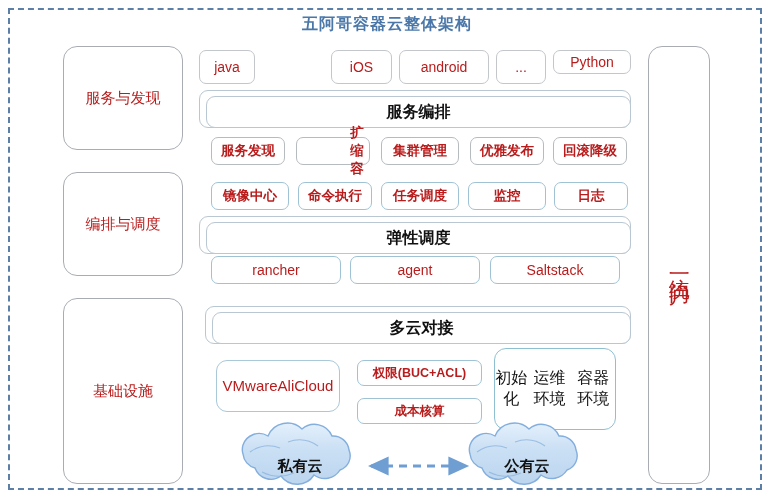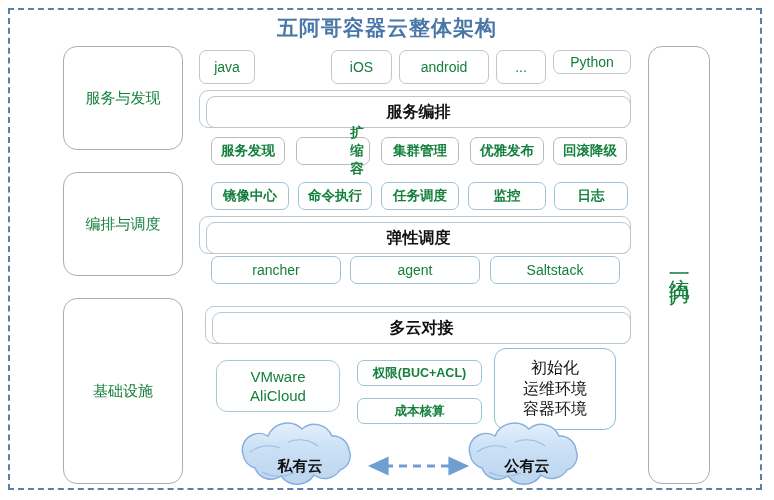--- a/index.html
+++ b/index.html
@@ -31,39 +31,39 @@
     height: 482px;
     border: 2px dashed #5b7fa6;
     box-sizing: border-box;
   }
 
   .title {
     position: absolute;
     left: 0; top: 14px;
     width: 774px;
     text-align: center;
-    font-size: 21px;
+    font-size: 16px;
     font-weight: bold;
     color: #4a77a8;
     letter-spacing: 1px;
     font-family: "DejaVu Sans", "Liberation Sans", sans-serif;
   }
 
   
   .box {
     position: absolute;
     box-sizing: border-box;
     border: 1.2px solid #b9bcc0;
     border-radius: 8px;
     background: #ffffff;
     display: flex;
     align-items: center;
     justify-content: center;
     text-align: center;
-    color: #15803d;
+    color: #b91c1c;
   }
 
   
   .layer-box {
     border: 1.4px solid #a9adb3;
     border-radius: 14px;
     font-size: 15px;
     font-weight: normal;
     font-family: "DejaVu Sans", "Liberation Sans", sans-serif;
   }
@@ -122,21 +122,21 @@
     display: flex;
     align-items: center;
     justify-content: center;
     font-size: 16px;
     font-weight: bold;
     color: #111;
     font-family: "DejaVu Sans", "Liberation Sans", sans-serif;
   }
 
   .multiline {
-    flex-direction: column;
+    flex-direction: row;
     line-height: 1.25;
     text-align: center;
   }
 
   .env-box {
     border: 1.4px solid #8fc0d2;
     border-radius: 12px;
     font-size: 16px;
     font-family: "DejaVu Sans", "Liberation Sans", sans-serif;
     color: #111;

